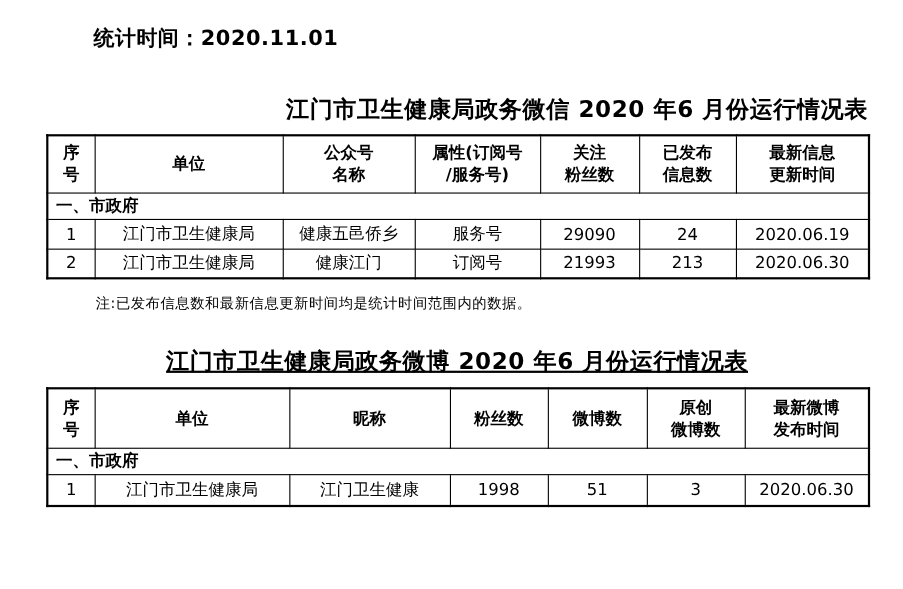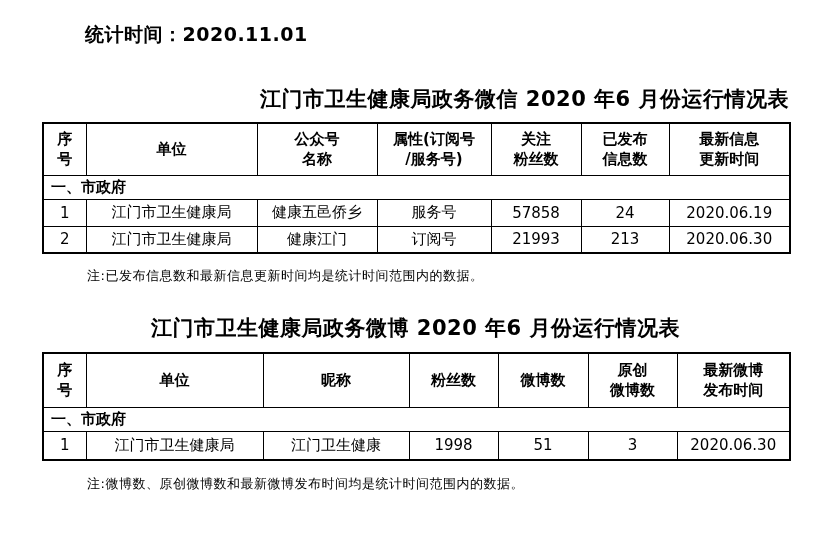--- a/index.html
+++ b/index.html
@@ -19,21 +19,21 @@
   }
   .tbl-title {
     width: 747px;
     text-align: center;
     font-size: 21px;
     font-weight: bold;
     margin: 0;
     letter-spacing: 0.5px;
   }
   .title-1 { margin-top: 37px; margin-bottom: 9px; text-align: right; }
-  .title-2 { margin-top: 29px; margin-bottom: 10px; }
+  .title-2 { margin-top: 29px; margin-bottom: 10px; text-decoration: underline; }
   table {
     border-collapse: collapse;
     table-layout: fixed;
     width: 747px;
     border: 2px solid #000;
   }
   th, td {
     border: 1px solid #000;
     text-align: center;
     vertical-align: middle;
@@ -103,21 +103,21 @@
     </thead>
     <tbody>
       <tr class="section-row">
         <td colspan="7">一、市政府</td>
       </tr>
       <tr>
         <td>1</td>
         <td>江门市卫生健康局</td>
         <td>健康五邑侨乡</td>
         <td>服务号</td>
-        <td>57858</td>
+        <td>29090</td>
         <td>24</td>
         <td>2020.06.19</td>
       </tr>
       <tr>
         <td>2</td>
         <td>江门市卫生健康局</td>
         <td>健康江门</td>
         <td>订阅号</td>
         <td>21993</td>
         <td>213</td>
@@ -163,15 +163,14 @@
         <td>江门市卫生健康局</td>
         <td>江门卫生健康</td>
         <td>1998</td>
         <td>51</td>
         <td>3</td>
         <td>2020.06.30</td>
       </tr>
     </tbody>
   </table>
 
-  <p class="note note-2">注:微博数、原创微博数和最新微博发布时间均是统计时间范围内的数据。</p>
 
 </div>
 
 </body></html>

